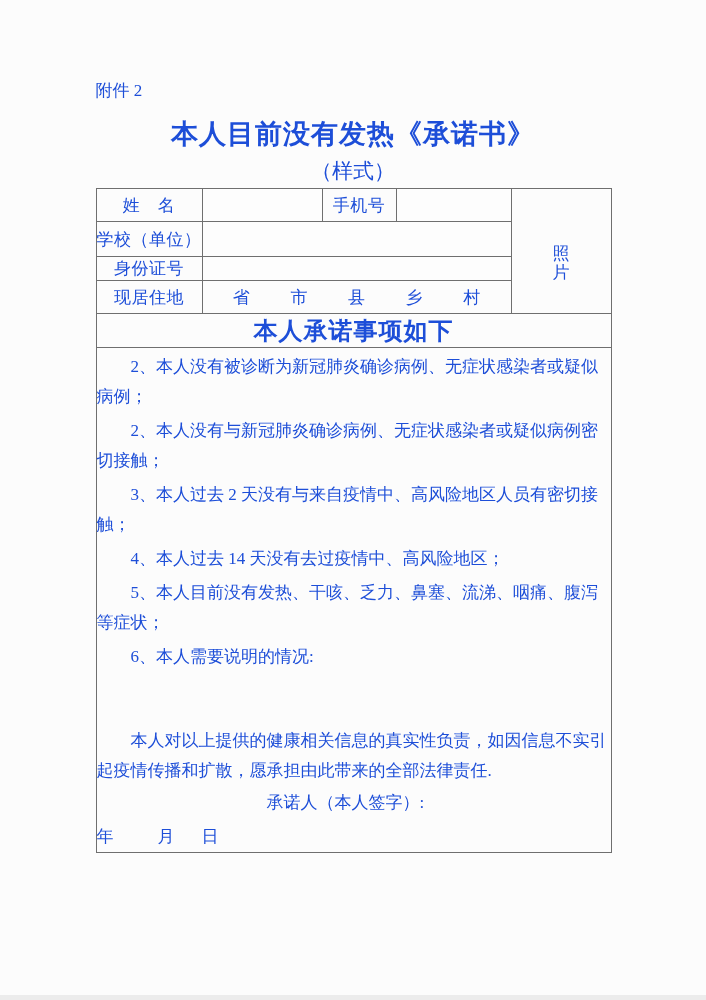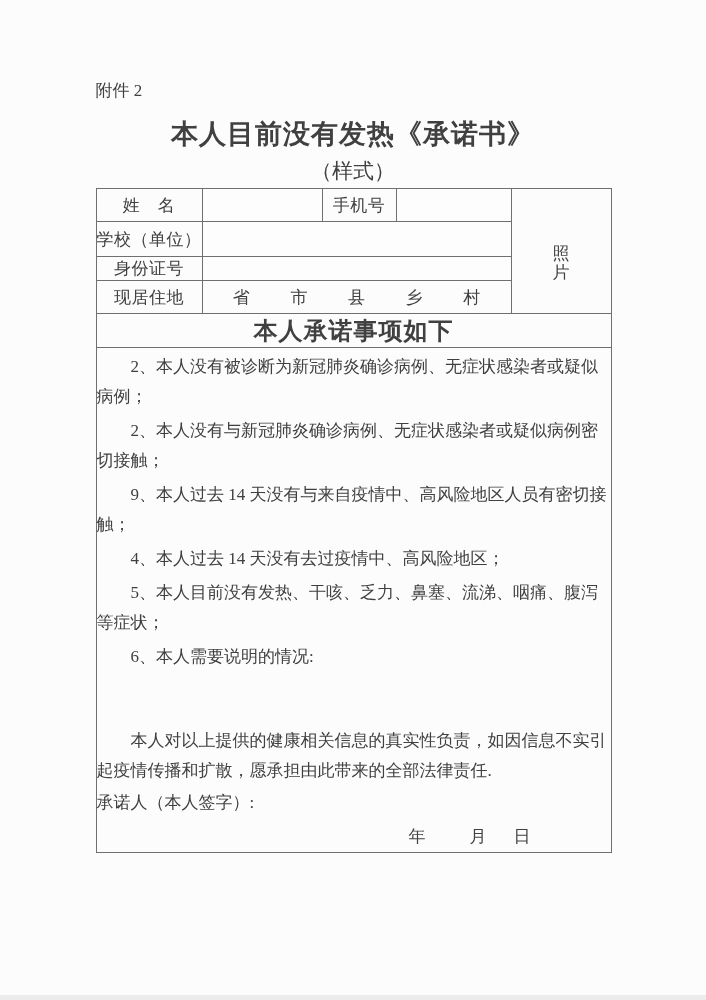--- a/index.html
+++ b/index.html
@@ -8,21 +8,21 @@
     background: #ffffff;
   }
   .page {
     position: relative;
     width: 706px;
     height: 1000px;
     margin: 0 auto;
     background: #fcfcfc;
     overflow: hidden;
     font-family: "Liberation Serif", "DejaVu Serif", serif;
-    color: #404040;
+    color: #1d4ed8;
   }
   .content {
     width: 515px;
     margin: 0 auto;
     padding-top: 80px;
   }
   .attachment {
     font-size: 17px;
     line-height: 22px;
     text-align: left;
@@ -104,24 +104,24 @@
   }
   .gap-area {
     height: 50px;
   }
   p.declaration {
     margin: 0;
     text-indent: 2em;
   }
   p.signature-line {
     margin: 2px 0 0 0;
+    padding-left: 170px;
   }
   p.date-line {
     margin: 4px 0 0 0;
-    padding-left: 312px;
     white-space: nowrap;
   }
   .date-year { margin-right: 44px; }
   .date-month { margin-right: 27px; }
   .edge-strip-bottom {
     position: absolute;
     left: 0; right: 0; bottom: 0;
     height: 5px;
     background: #ececec;
   }
@@ -174,21 +174,21 @@
           </div>
         </td>
       </tr>
       <tr class="rhdr">
         <td class="commit-hdr" colspan="5">本人承诺事项如下</td>
       </tr>
       <tr>
         <td class="body-cell" colspan="5">
           <p class="item">2、本人没有被诊断为新冠肺炎确诊病例、无症状感染者或疑似病例；</p>
           <p class="item">2、本人没有与新冠肺炎确诊病例、无症状感染者或疑似病例密切接触；</p>
-          <p class="item">9、本人过去 14 天没有与来自疫情中、高风险地区人员有密切接触；</p>
+          <p class="item">3、本人过去 2 天没有与来自疫情中、高风险地区人员有密切接触；</p>
           <p class="item">4、本人过去 14 天没有去过疫情中、高风险地区；</p>
           <p class="item">5、本人目前没有发热、干咳、乏力、鼻塞、流涕、咽痛、腹泻等症状；</p>
           <p class="item">6、本人需要说明的情况:</p>
           <div class="gap-area"></div>
           <p class="declaration">本人对以上提供的健康相关信息的真实性负责，如因信息不实引起疫情传播和扩散，愿承担由此带来的全部法律责任.</p>
           <p class="signature-line">承诺人（本人签字）:</p>
           <p class="date-line">
             <span class="date-year">年</span><span class="date-month">月</span><span class="date-day">日</span>
           </p>
         </td>

